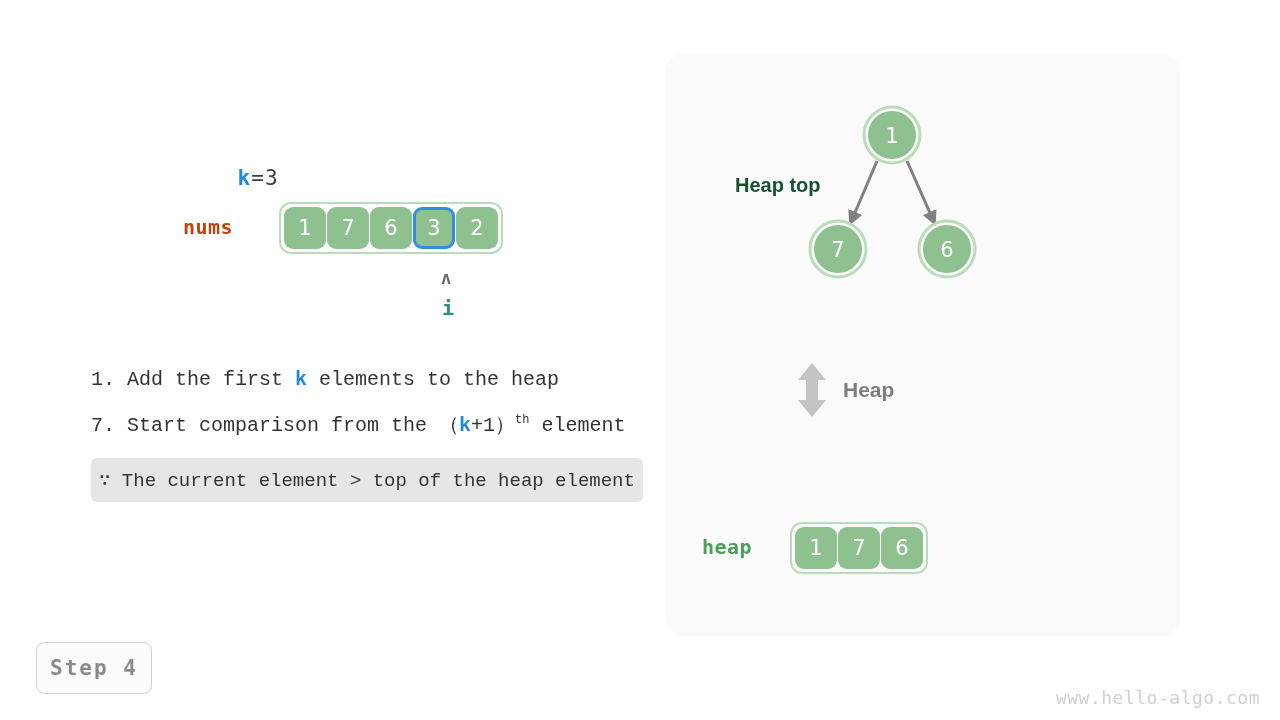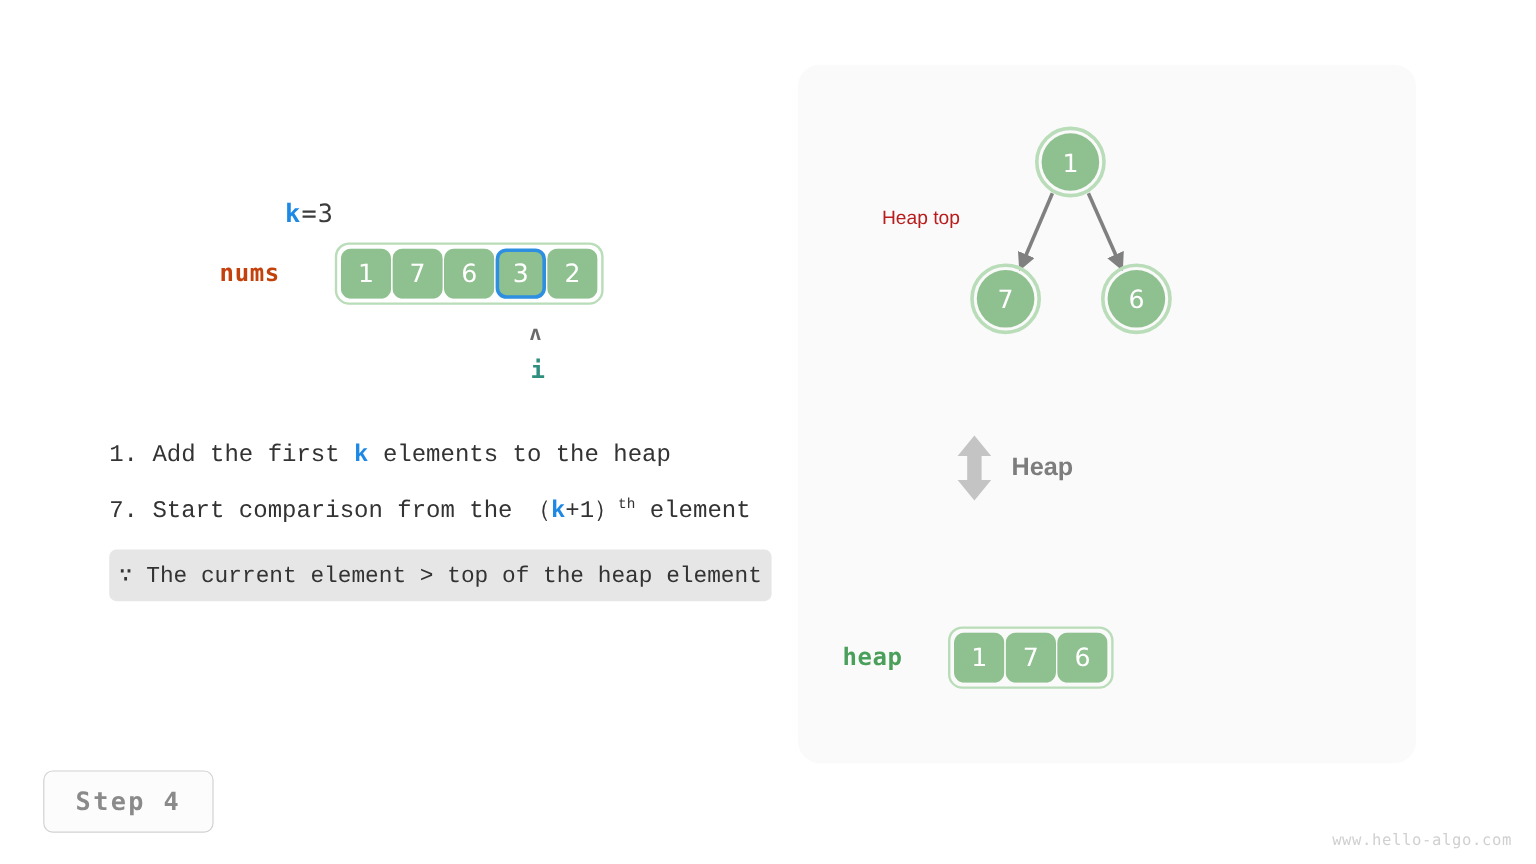--- a/index.html
+++ b/index.html
@@ -133,58 +133,58 @@
     white-space: nowrap;
   }
 
   
   #step-badge {
     position: absolute;
     left: 36px;
     top: 642px;
     border: 1px solid #d2d2d2;
     border-radius: 8px;
-    padding: 13px 26px;
+    padding: 13px 13px;
     font-family: "DejaVu Sans Mono", "Liberation Mono", monospace;
     font-size: 21px;
     font-weight: bold;
     color: #8a8a8a;
     letter-spacing: 2px;
     background: #fcfcfc;
   }
 
   
   #watermark {
     position: absolute;
     right: 20px;
     bottom: 12px;
     font-family: "DejaVu Sans Mono", "Liberation Mono", monospace;
-    font-size: 13px;
+    font-size: 18px;
     color: #d0d0d0;
     letter-spacing: 0.5px;
   }
 
   
   #right-panel {
     position: absolute;
     left: 665px;
     top: 54px;
     width: 515px;
     height: 582px;
     background: #fafafa;
     border-radius: 18px;
   }
 
   #heap-top-label {
     position: absolute;
     left: 70px;
     top: 120px;
-    font-size: 16px;
-    font-weight: normal;
-    color: #b91c1c;
+    font-size: 20px;
+    font-weight: bold;
+    color: #14532d;
   }
 
   #tree-svg {
     position: absolute;
     left: 0;
     top: 0;
     width: 515px;
     height: 330px;
   }
   .node-text {

